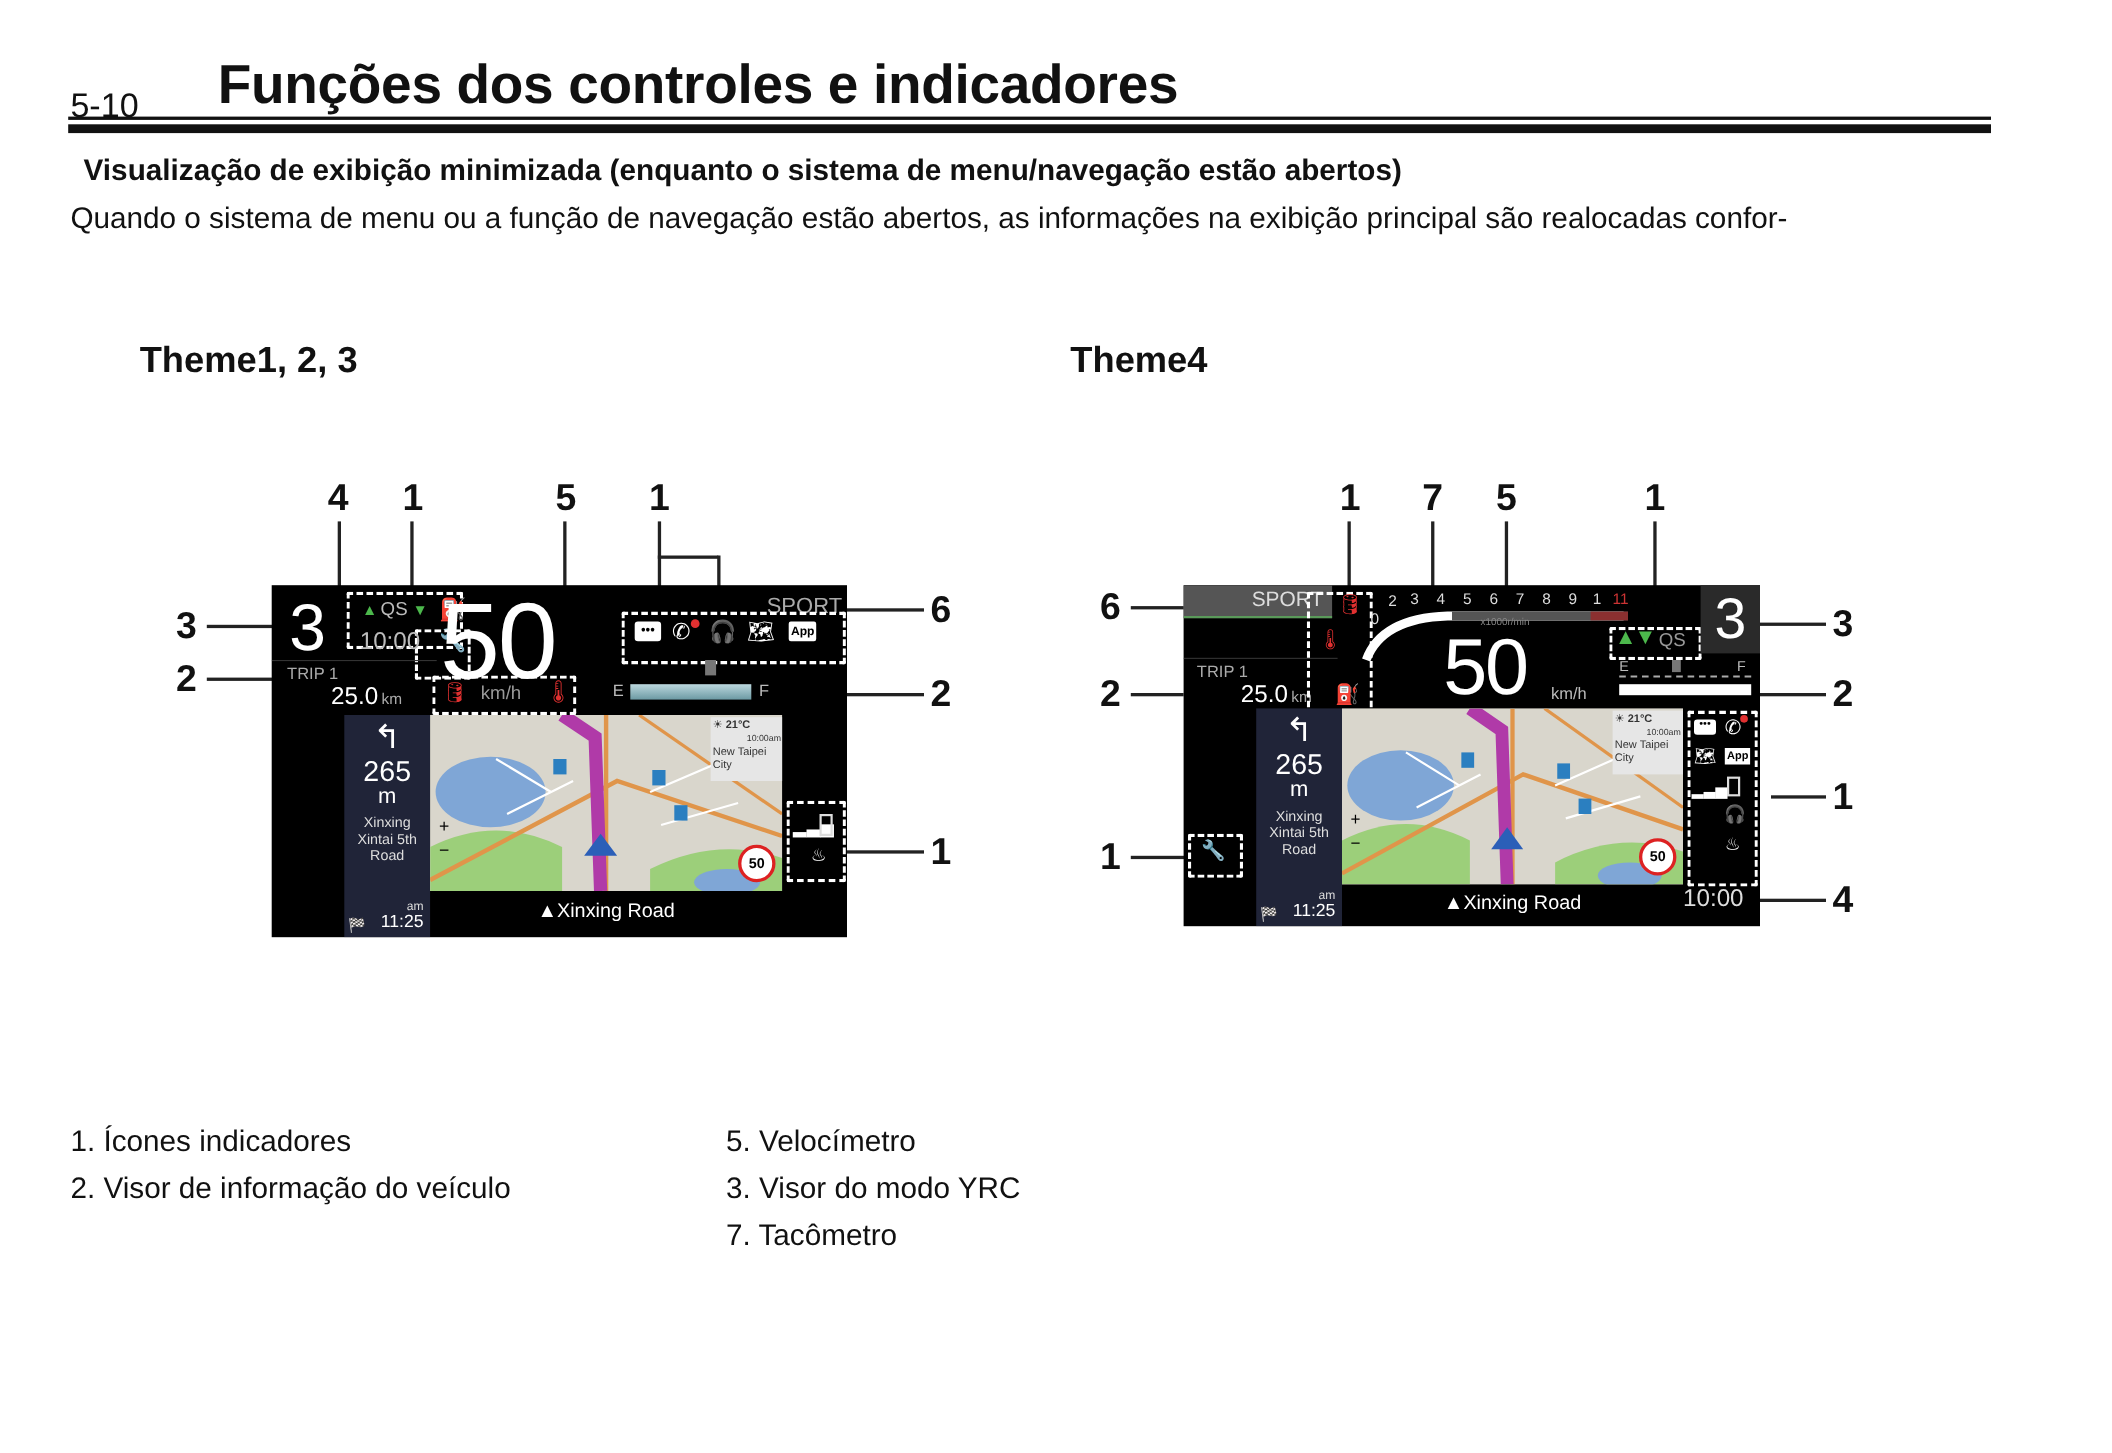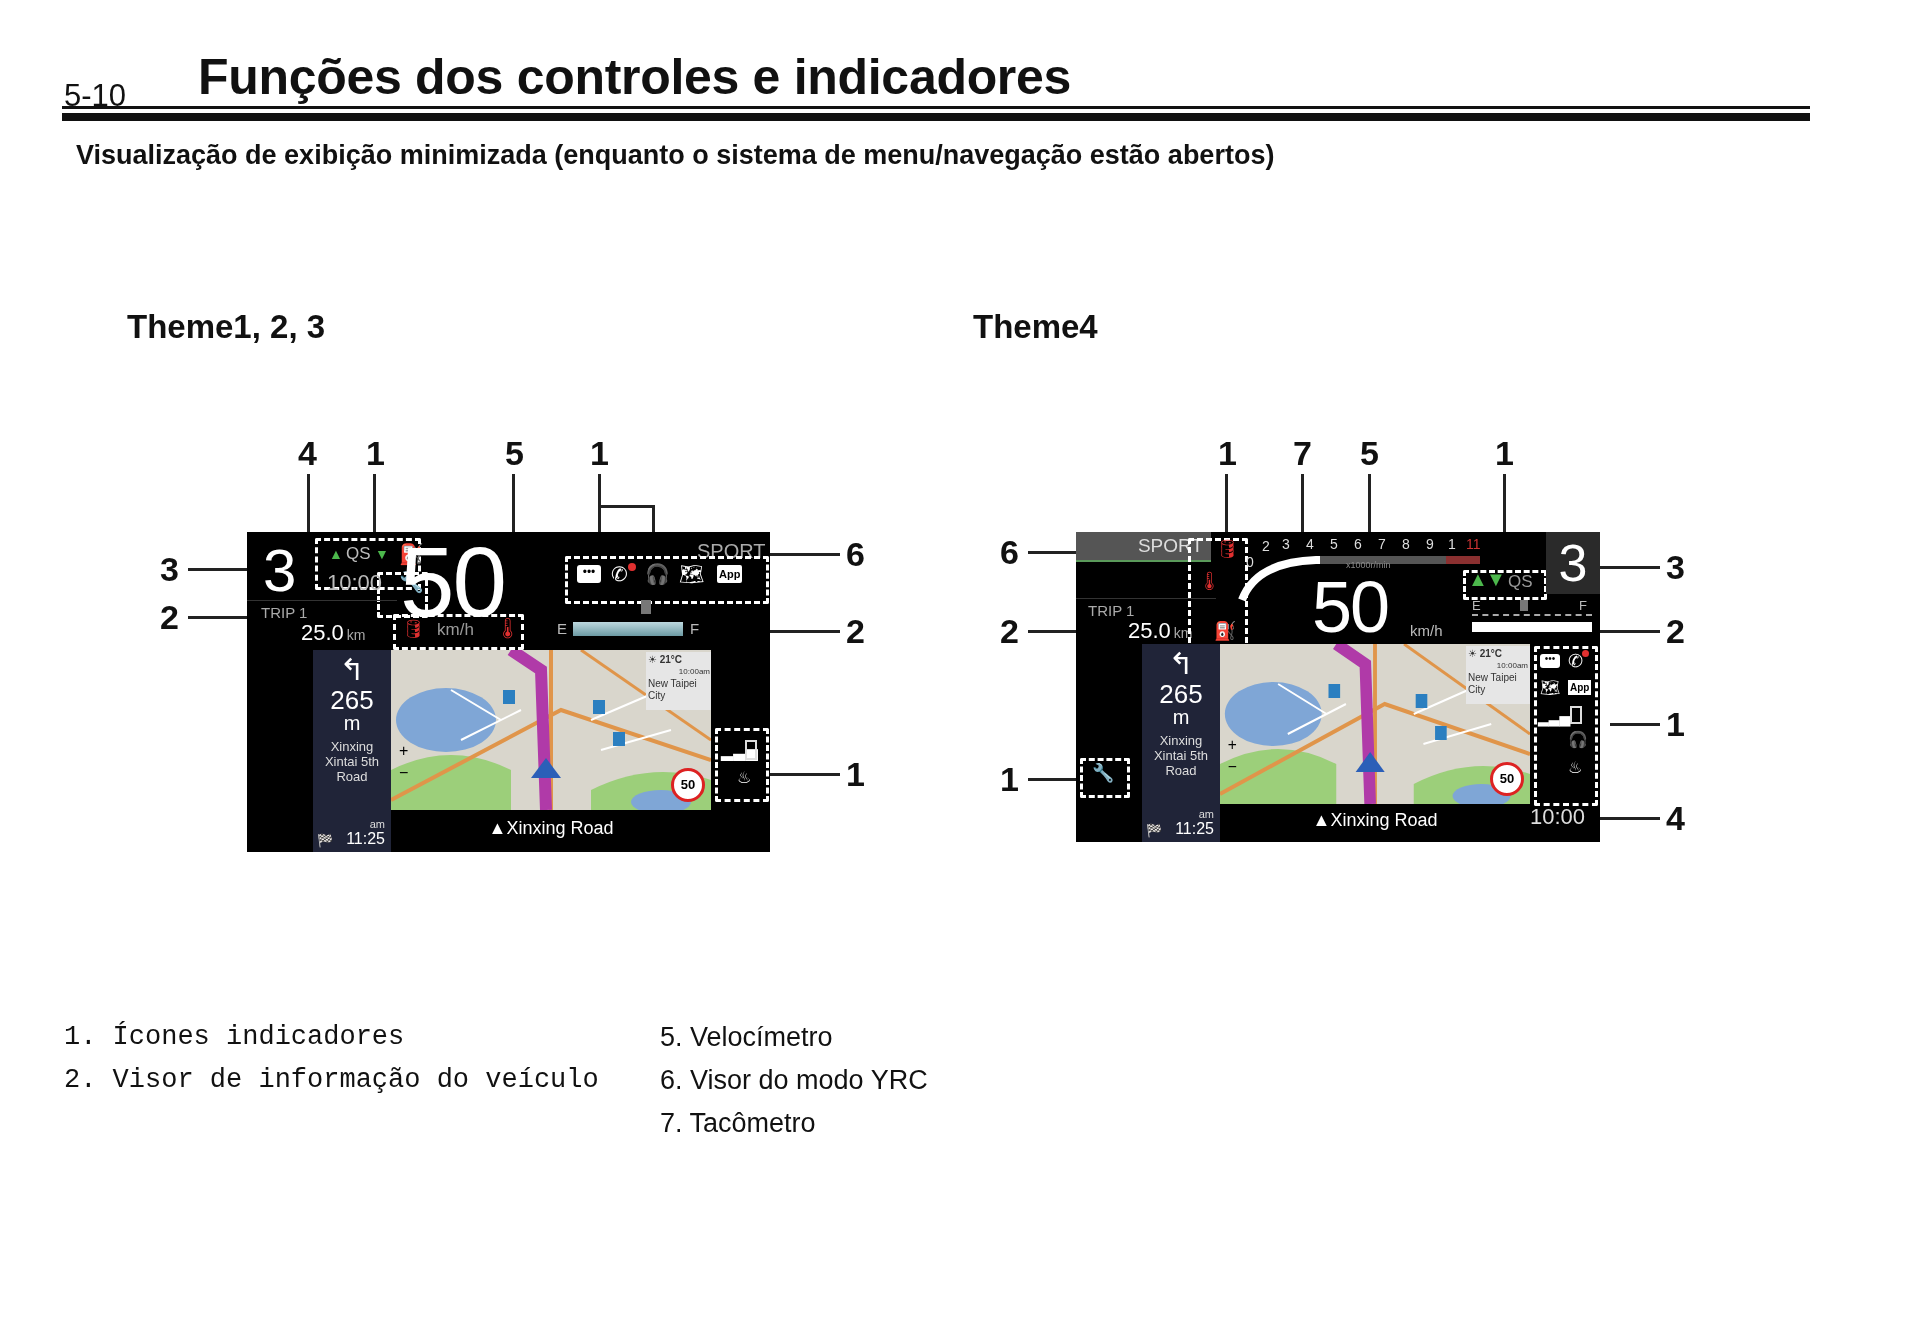--- a/index.html
+++ b/index.html
@@ -24,20 +24,21 @@
 </style>
 </head>
 <body>
 
 <div class="abs pgnum">5-10</div>
 <div class="abs title">Funções dos controles e indicadores</div>
 <div class="abs rule-thin"></div>
 <div class="abs rule-thick"></div>
 <div class="abs subhead">Visualização de exibição minimizada (enquanto o sistema de menu/navegação estão abertos)</div>
 <div class="abs body">
+  <div>Quando o sistema de menu ou a função de navegação estão abertos, as informações na exibição principal são realocadas confor-</div>
 </div>
 
 <div class="abs theme" style="left:127px;">Theme1, 2, 3</div>
 <div class="abs theme" style="left:973px;">Theme4</div>
 
 <div>
 
   <div class="abs callout" style="left:298px;top:434px;">4</div>
   <div class="abs callout" style="left:366px;top:434px;">1</div>
   <div class="abs callout" style="left:505px;top:434px;">5</div>
@@ -275,21 +276,21 @@
     <div class="abs w" style="left:464px;top:146px;font-size:16px;">🗺</div>
     <div class="abs" style="left:492px;top:148px;padding:0 2px;background:#fff;color:#000;font-size:10px;font-weight:bold;line-height:15px;">App</div>
     <div class="abs w" style="left:462px;top:178px;font-size:14px;">▂▃▅</div>
     <div class="abs" style="left:494px;top:174px;width:8px;height:14px;border:2px solid #ddd;"></div>
     <div class="abs w" style="left:492px;top:198px;font-size:16px;">🎧</div>
     <div class="abs w" style="left:492px;top:226px;font-size:16px;">♨</div>
     <div class="abs" style="left:454px;top:272px;font-size:22px;color:#ddd;">10:00</div>
   </div>
 </div>
 
-<div class="abs legend" style="left:64px;top:1016px;line-height:43px;font-family:Liberation Mono, monospace;">
+<div class="abs legend" style="left:64px;top:1016px;line-height:43px;">
   <div>1. Ícones indicadores</div>
   <div>2. Visor de informação do veículo</div>
 </div>
 <div class="abs legend" style="left:660px;top:1016px;line-height:43px;">
   <div>5. Velocímetro</div>
-  <div>6. Visor do modo YRC</div>
+  <div>3. Visor do modo YRC</div>
   <div>7. Tacômetro</div>
 </div>
 
 </body></html>

